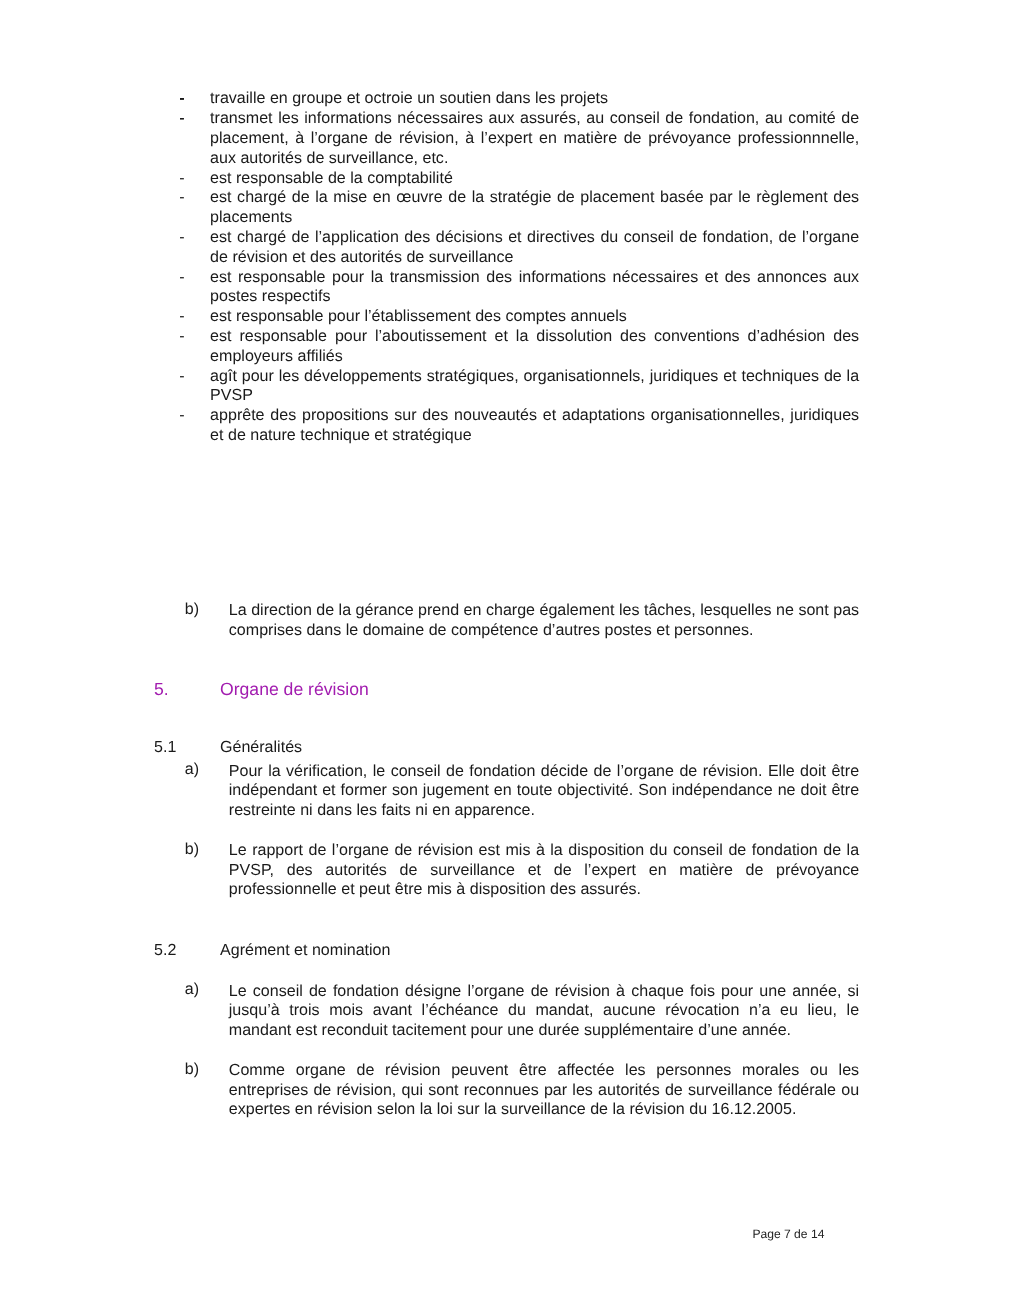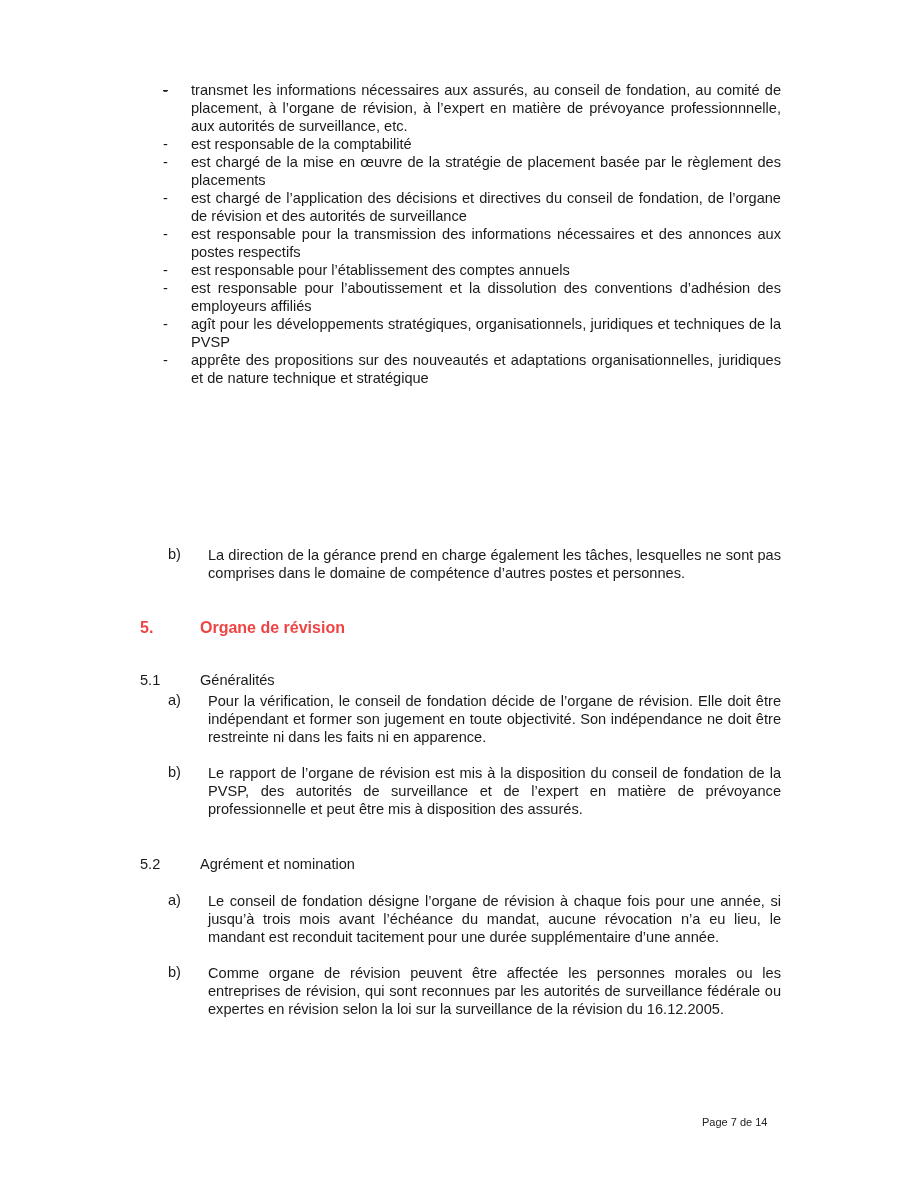--- a/index.html
+++ b/index.html
@@ -5,37 +5,37 @@
     html, body { margin: 0; padding: 0; background: #ffffff; }
     body { width: 918px; height: 1188px; position: relative; overflow: hidden;
       font-family: "Liberation Sans", sans-serif; color: #1a1a1a; font-size: 14.6px; }
     .page { position: absolute; left: 0; top: 0; width: 918px; height: 1188px; }
     .bullets { position: absolute; left: 163px; top: 81px; width: 618px; margin: 0; padding: 0; list-style: none; }
     .bullets li { position: relative; padding-left: 28px; line-height: 18px; text-align: justify; }
     .bullets li .dash { position: absolute; left: 0; top: 0; }
     .item { position: absolute; left: 168px; width: 613px; }
     .item .marker { position: absolute; left: 0; top: 0; }
     .item .text { margin-left: 40px; text-align: justify; line-height: 18px; }
-    .h1 { position: absolute; left: 140px; top: 619px; font-weight: bold; font-size: 16px; color: #ef4444; }
+    .h1 { position: absolute; left: 140px; top: 619px; font-weight: normal; font-size: 16px; color: #a21caf; }
     .h1 .num { display: inline-block; width: 60px; }
     .h2 { position: absolute; left: 140px; font-size: 14.6px; }
     .h2 .num { display: inline-block; width: 60px; }
-    .footer { position: absolute; left: 702px; top: 1116px; font-size: 11px; color: #222; }
+    .footer { position: absolute; left: 684px; top: 1116px; font-size: 11px; color: #222; }
   </style>
 </head>
 <body>
 
 <div class="page">
 
   <ul class="bullets">
     <li><span class="dash">-</span></li>
     <li><span class="dash">-</span></li>
     <li><span class="dash">-</span></li>
     <li><span class="dash">-</span></li>
-    <li><span class="dash">-</span></li>
+    <li><span class="dash">-</span><span>travaille en groupe et octroie un soutien dans les projets</span></li>
     <li><span class="dash">-</span></li>
     <li><span class="dash">-</span><span>transmet les informations nécessaires aux assurés, au conseil de fondation, au comité de placement, à l’organe de révision, à l’expert en matière de prévoyance professionnnelle, aux autorités de surveillance, etc.</span></li>
     <li><span class="dash">-</span><span>est responsable de la comptabilité</span></li>
     <li><span class="dash">-</span><span>est chargé de la mise en œuvre de la stratégie de placement basée par le règlement des placements</span></li>
     <li><span class="dash">-</span><span>est chargé de l’application des décisions et directives du conseil de fondation, de l’organe de révision et des autorités de surveillance</span></li>
     <li><span class="dash">-</span><span>est responsable pour la transmission des informations nécessaires et des annonces aux postes respectifs</span></li>
     <li><span class="dash">-</span><span>est responsable pour l’établissement des comptes annuels</span></li>
     <li><span class="dash">-</span><span>est responsable pour l’aboutissement et la dissolution des conventions d’adhésion des employeurs affiliés</span></li>
     <li><span class="dash">-</span><span>agît pour les développements stratégiques, organisationnels, juridiques et techniques de la PVSP</span></li>
     <li><span class="dash">-</span><span>apprête des propositions sur des nouveautés et adaptations organisationnelles, juridiques et de nature technique et stratégique</span></li>

